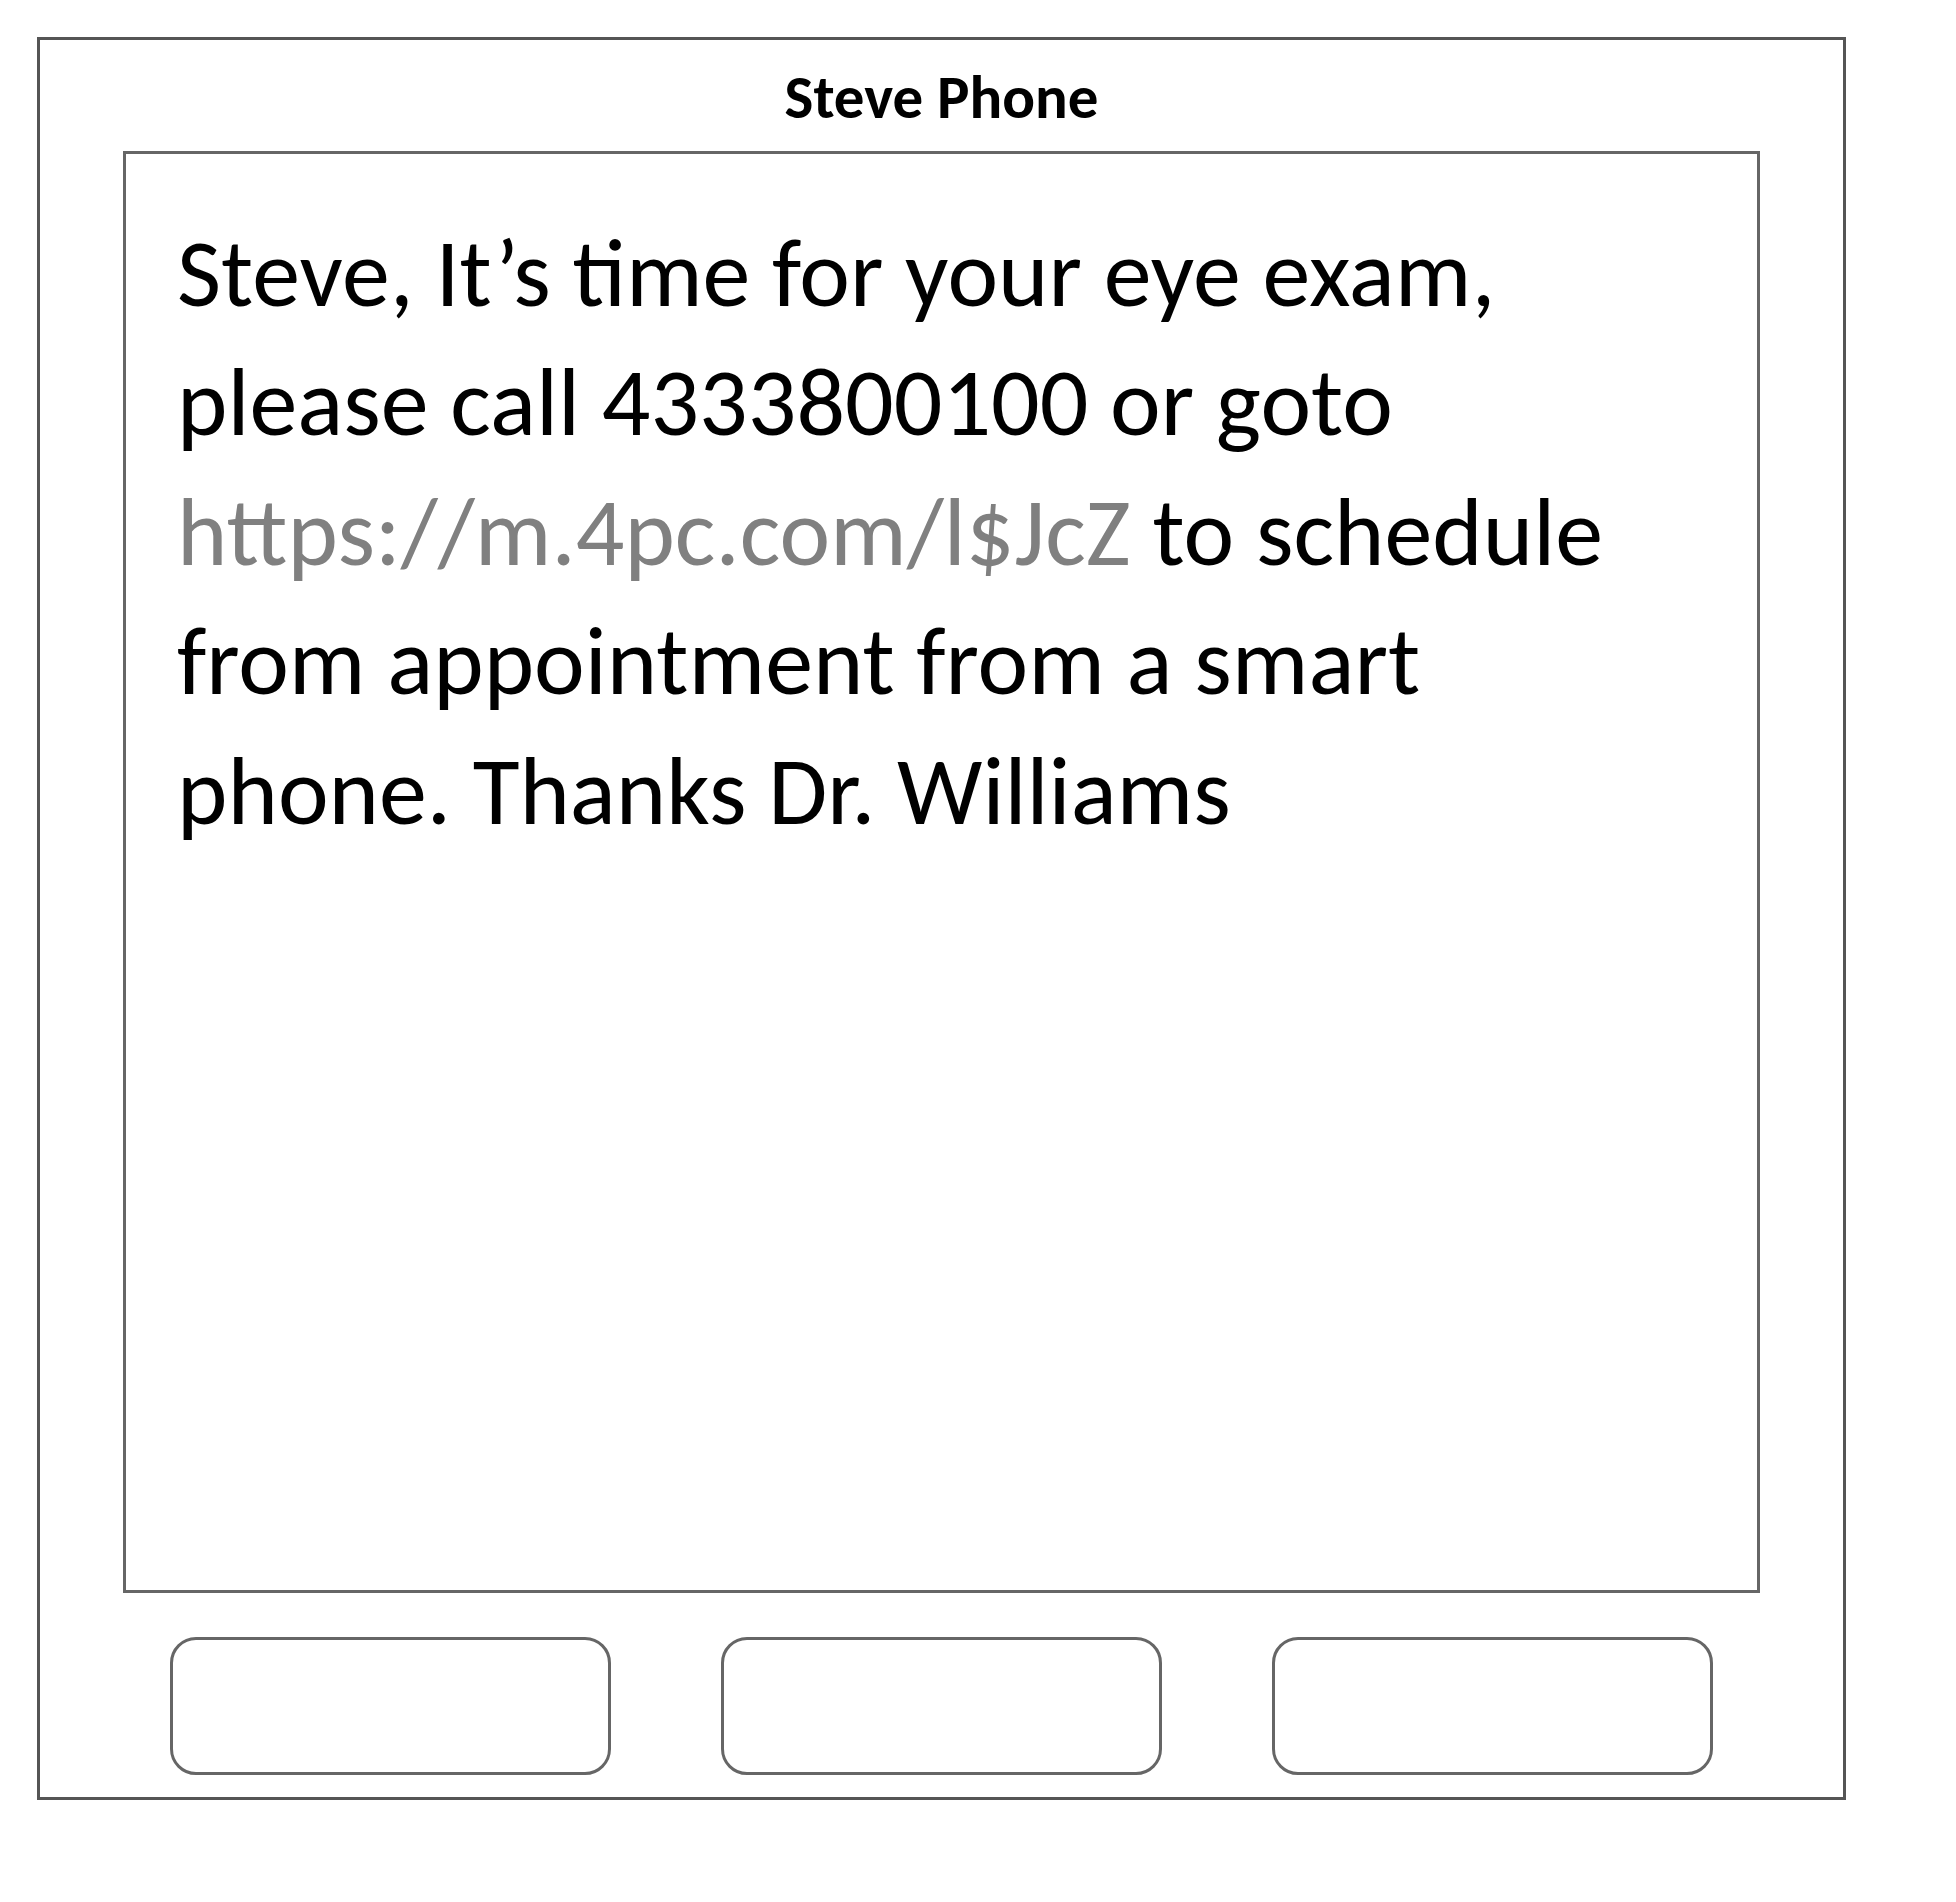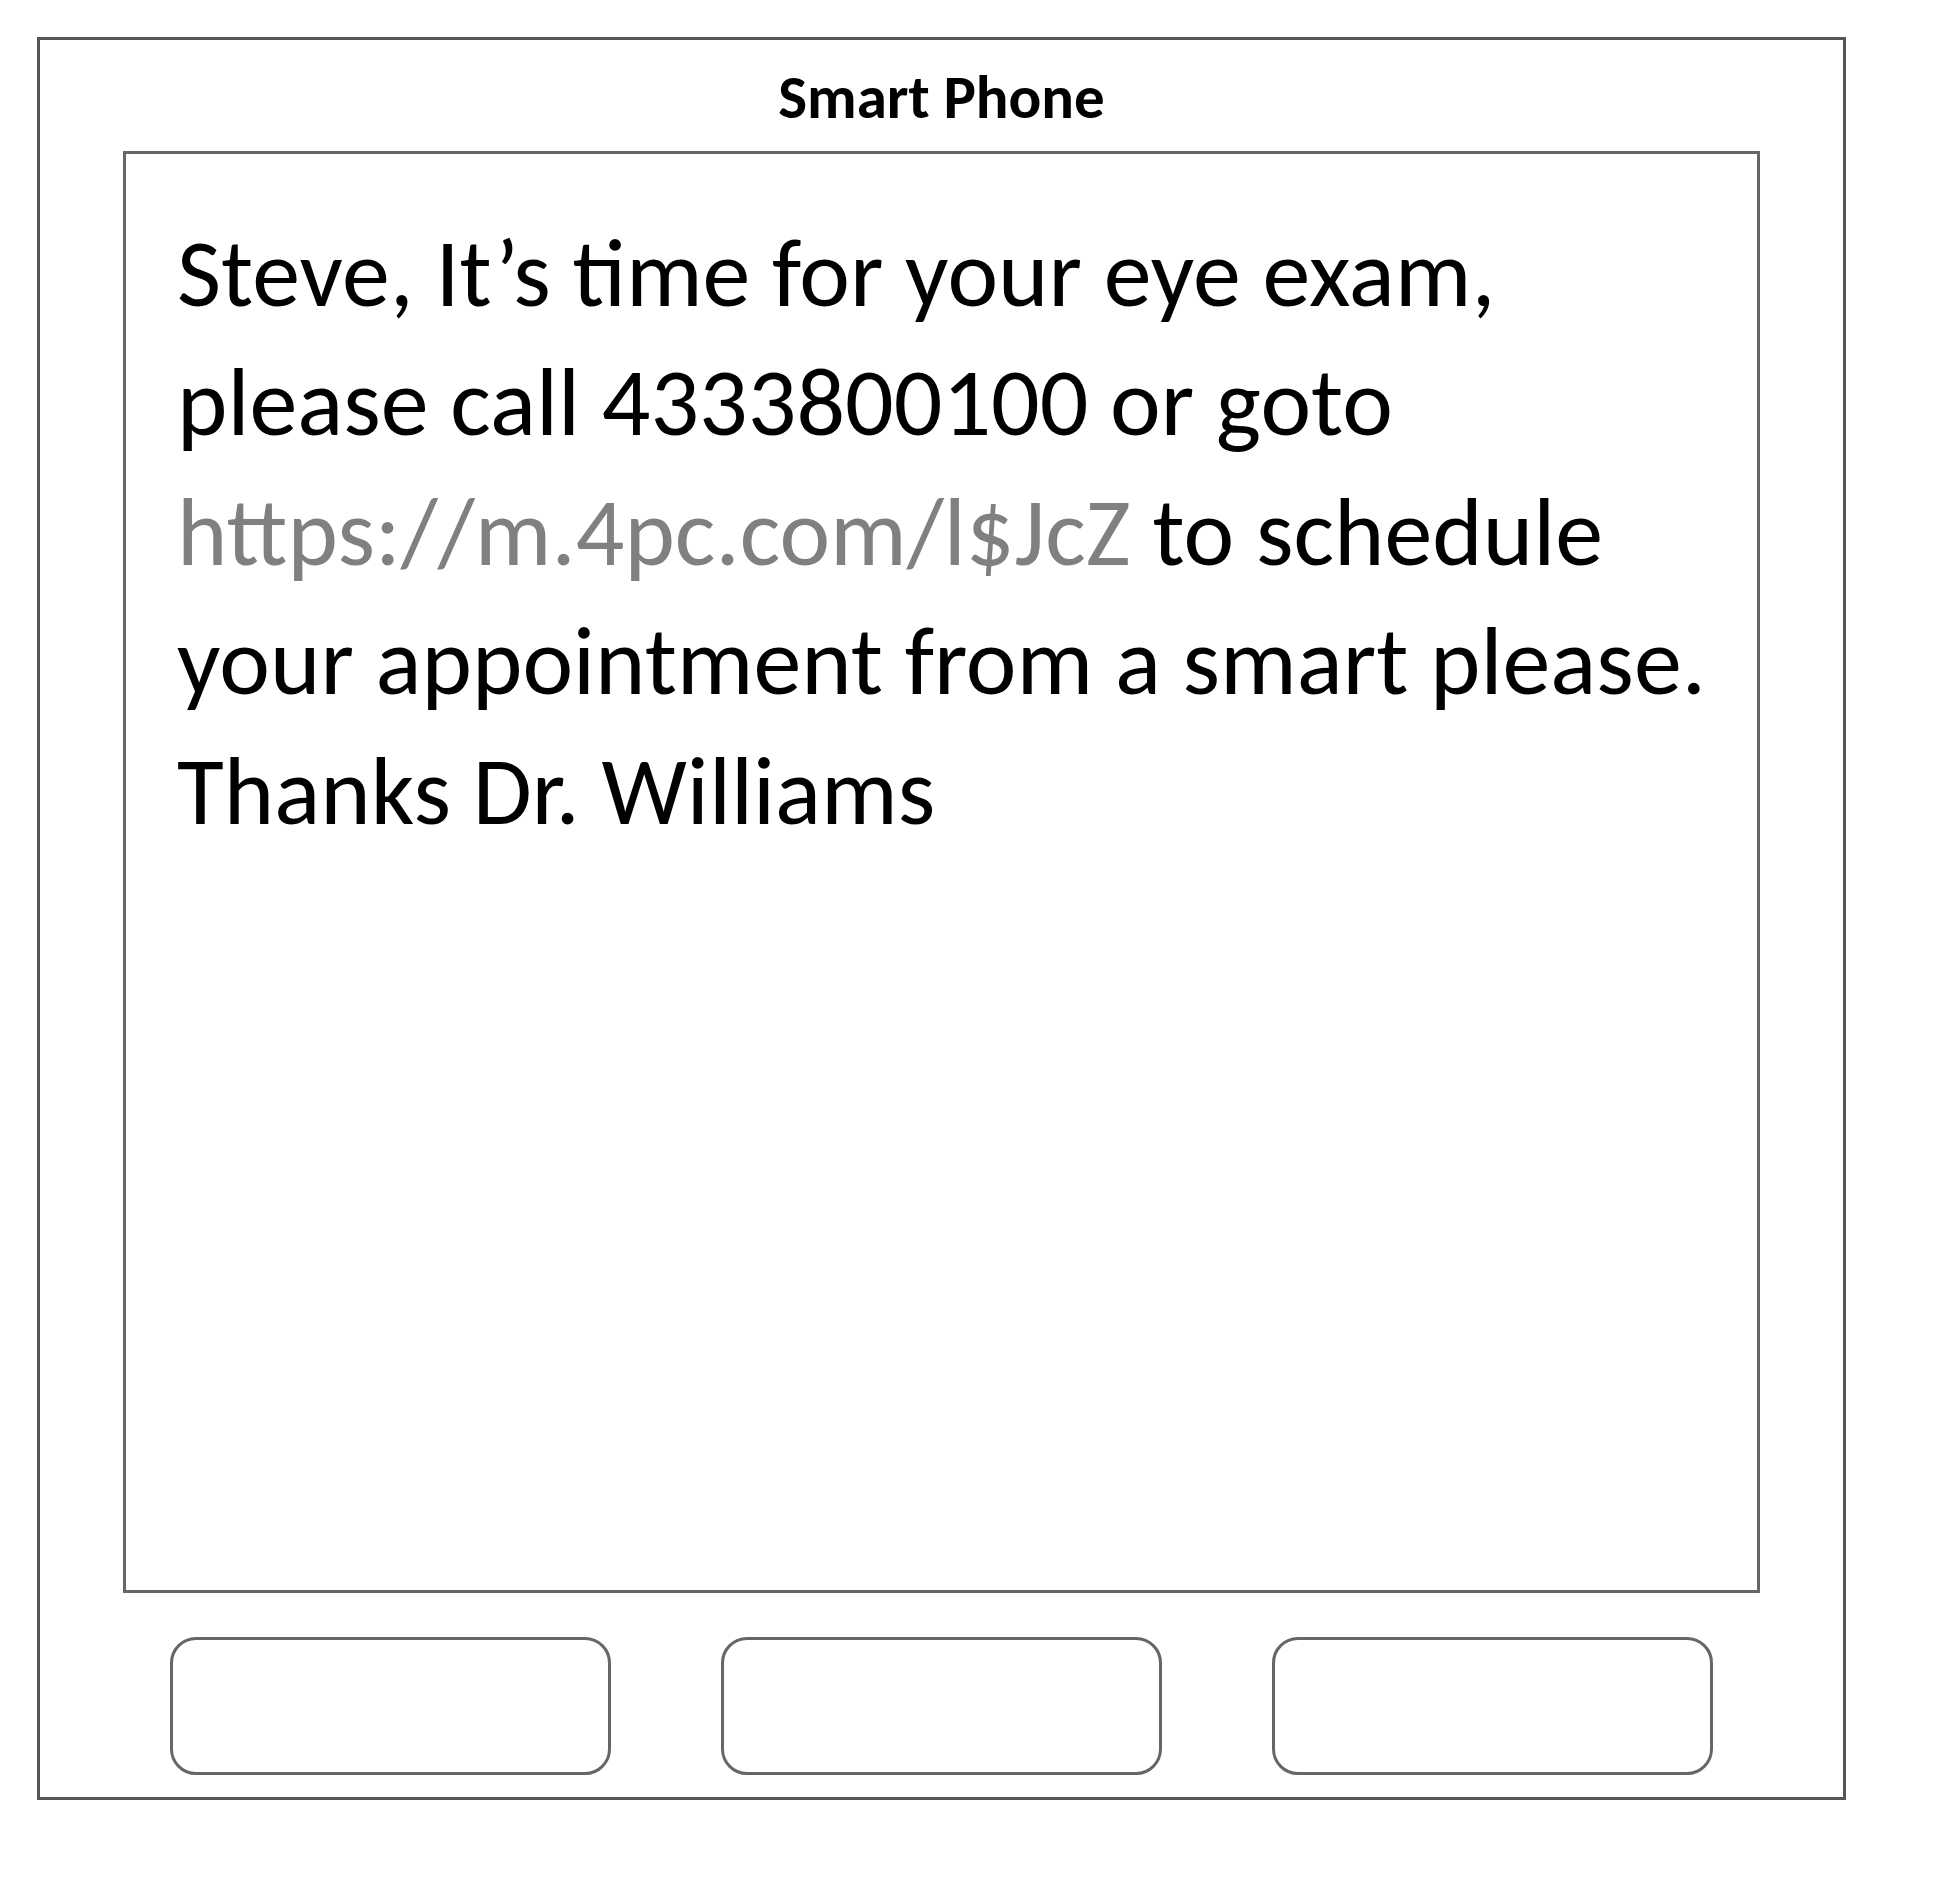--- a/index.html
+++ b/index.html
@@ -59,24 +59,24 @@
       border-radius: 26px;
       width: 441px;
       height: 138px;
       background: transparent;
     }
   </style>
 </head>
 <body>
 
 <div class="phone-outer">
-  <div class="phone-title">Smart Phone</div>
+  <div class="phone-title">Steve Phone</div>
   <div class="phone-screen">
     <div class="message-body">
-      <span>Steve, It’s time for your eye exam, please call 4333800100 or goto </span><span class="message-link">https://m.4pc.com/l$JcZ</span><span> to schedule your appointment from a smart please. Thanks Dr. Williams</span>
+      <span>Steve, It’s time for your eye exam, please call 4333800100 or goto </span><span class="message-link">https://m.4pc.com/l$JcZ</span><span> to schedule from appointment from a smart phone. Thanks Dr. Williams</span>
     </div>
   </div>
   <div class="buttons-row">
     <div class="phone-button"></div>
     <div class="phone-button"></div>
     <div class="phone-button"></div>
   </div>
 </div>
 
 

